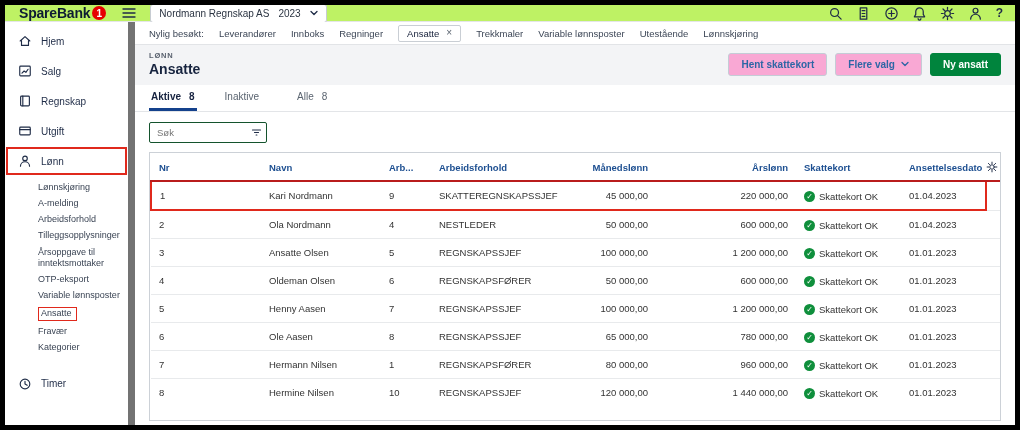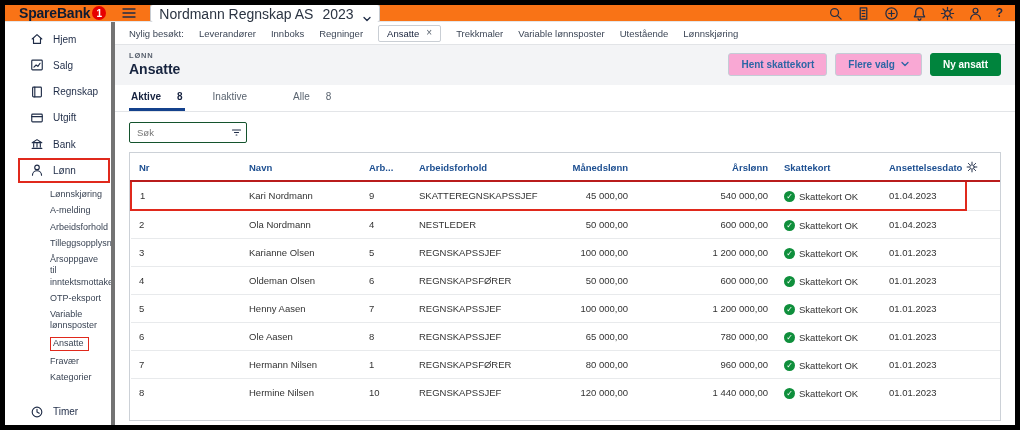--- a/index.html
+++ b/index.html
@@ -2,44 +2,44 @@
 <html><head>
 <meta charset="utf-8">
 <style>
   * { box-sizing: border-box; margin: 0; padding: 0; }
   body { background:#fff; font-family:"Liberation Sans", sans-serif; }
   .frame { width:1020px; height:430px; border:5px solid #000; background:#fff;
            display:flex; flex-direction:column; overflow:hidden; }
 
   
   .topbar { height:17px; flex-shrink:0; display:flex; align-items:center;
-            padding:0 12px 0 14px; border-bottom:1px solid #e4e6e8; gap:10px; background:#f97316; }
+            padding:0 12px 0 14px; border-bottom:1px solid #e4e6e8; gap:10px; background:#bef264; }
   .brand { display:flex; align-items:center; gap:2px; }
   .brand-text { font-size:14px; font-weight:700; color:#0d1b33; letter-spacing:-0.2px; }
   .brand-badge { width:14px; height:14px; border-radius:50%; background:#e60000; color:#fff;
                  font-size:10px; font-weight:700; display:flex; align-items:center; justify-content:center; }
   .hamburger { margin-left:6px; background:none; border:0; cursor:pointer; display:flex; }
   .company-select { margin-left:4px; height:19px; border:1px solid #c7ccd2; border-radius:3px;
-                    display:flex; align-items:flex-end; gap:9px; padding:0 8px; font-size:14px;
+                    display:flex; align-items:center; gap:9px; padding:0 8px; font-size:10px;
                     color:#2b3442; background:#fff; cursor:pointer; }
   .topbar-spacer { flex:1; }
   .topbar-icons { display:flex; align-items:center; gap:13px; }
   .icon-btn { background:none; border:0; cursor:pointer; display:flex; align-items:center; color:#1f2c47; }
   .help-glyph { font-size:12px; font-weight:700; color:#1f2c47; }
 
   svg.ic { display:block; }
   svg.ic line, svg.ic path, svg.ic circle, svg.ic rect, svg.ic polyline
     { fill:none; stroke:#1f2c47; stroke-width:1.3; stroke-linecap:round; stroke-linejoin:round; }
 
   
   .app-body { flex:1; display:flex; min-height:0; }
 
   
-  .sidebar { width:110px; flex-shrink:0; border-right:4px solid #737373; padding-top:4px;
-             overflow:hidden; background:#fff; display:flex; flex-direction:column;padding-left:12px; }
+  .sidebar { width:130px; flex-shrink:0; border-right:7px solid #737373; padding-top:4px;
+             overflow:hidden; background:#fff; display:flex; flex-direction:column; }
   .nav-item { height:30px; display:flex; align-items:center; gap:9px; padding-left:13px;
               font-size:10px; color:#1f2c47; font-weight:500; cursor:pointer; }
   .nav-item.annotated { outline:2px solid #e0291c; outline-offset:-3px; }
   .submenu { padding:3px 4px 0 33px; }
   .submenu-item { font-size:9px; color:#3a4454; padding:2.5px 0; line-height:1.25; cursor:pointer; }
   .submenu-item .annotated-label { border:1.5px solid #e0291c; padding:0 4px 1px 2px; display:inline-block; }
   .nav-item.timer { margin-top:13px; }
 
   
   .tabstrip { height:23px; flex-shrink:0; display:flex; align-items:center; gap:15px;
@@ -59,21 +59,21 @@
   .header-actions { display:flex; gap:8px; align-items:center; }
   .btn { height:23px; padding:0 12px; border-radius:3px; font-size:10px; font-weight:600;
          display:flex; align-items:center; gap:6px; cursor:pointer; font-family:inherit; }
   .btn-outline { background:#f9a8d4; border:1px solid #c4ccd6; color:#2c66a5; }
   .btn-green { background:#00843d; border:1px solid #00843d; color:#fff; }
   .btn svg.chev path { stroke:#2c66a5; }
 
   
   .panel-tabs { display:flex; gap:26px; padding:0 14px; border-bottom:1px solid #e3e5e8;
                 height:27px; flex-shrink:0; }
-  .ptab { display:flex; align-items:center; gap:16px; font-size:10px; color:#5a6470;
+  .ptab { display:flex; align-items:center; gap:8px; font-size:10px; color:#5a6470;
           border-bottom:3px solid transparent; padding:0 2px; cursor:pointer;justify-content:space-between; }
   .ptab.active { color:#16223f; font-weight:700; border-bottom-color:#14418c; }
   .search-row { padding:10px 14px 9px; flex-shrink:0; }
   .search-box { width:118px; height:21px; border:1px solid #14532d; border-radius:2px;
                 display:flex; align-items:center; background:#fff; }
   .search-box input { border:0; outline:0; flex:1; min-width:0; font-size:9.5px; padding-left:7px;
                       color:#333; font-family:inherit; background:transparent; }
   .filter-btn { width:20px; height:100%; display:flex; align-items:center; justify-content:center;
                 background:none; border:0; cursor:pointer; }
 
@@ -197,30 +197,20 @@
           </svg>
         <span>Regnskap</span>
       </div>
       <div class="nav-item">
         <svg class="ic" width="14" height="14" viewBox="0 0 16 16">
             <rect x="2" y="3.5" width="12" height="9" rx="1"></rect>
             <line x1="2" y1="6.5" x2="14" y2="6.5"></line>
           </svg>
         <span>Utgift</span>
       </div>
-      <div class="nav-item">
-        <svg class="ic" width="14" height="14" viewBox="0 0 16 16">
-            <path d="M2.5 6.5 L8 3 L13.5 6.5 Z"></path>
-            <line x1="4.2" y1="7.5" x2="4.2" y2="11.5"></line>
-            <line x1="8" y1="7.5" x2="8" y2="11.5"></line>
-            <line x1="11.8" y1="7.5" x2="11.8" y2="11.5"></line>
-            <line x1="2.5" y1="13" x2="13.5" y2="13"></line>
-          </svg>
-        <span>Bank</span>
-      </div>
       <div class="nav-item annotated">
         <svg class="ic" width="14" height="14" viewBox="0 0 16 16">
             <circle cx="8" cy="5" r="2.6"></circle>
             <path d="M2.8 14 a5.2 5.2 0 0 1 10.4 0"></path>
           </svg>
         <span>Lønn</span>
       </div>
 
       <div class="submenu">
         <div class="submenu-item"><span>Lønnskjøring</span></div>
@@ -348,21 +338,21 @@
               </th>
             </tr>
           </thead>
           <tbody>
             <tr class="annotated">
               <td>1</td>
               <td>Kari Nordmann</td>
               <td>9</td>
               <td>SKATTEREGNSKAPSSJEF</td>
               <td class="num">45 000,00</td>
-              <td class="num">540 000,00</td>
+              <td class="num">220 000,00</td>
               <td><span class="ok-badge">
                     <span class="ok-icon"></span>
                     <span>Skattekort OK</span>
                   </span></td>
               <td class="date-cell">01.04.2023</td>
               <td class="gear-cell"></td>
             </tr>
             <tr>
               <td>2</td>
               <td>Ola Nordmann</td>
@@ -372,21 +362,21 @@
               <td class="num">600 000,00</td>
               <td><span class="ok-badge">
                     <span class="ok-icon"></span>
                     <span>Skattekort OK</span>
                   </span></td>
               <td>01.04.2023</td>
               <td></td>
             </tr>
             <tr>
               <td>3</td>
-              <td>Karianne Olsen</td>
+              <td>Ansatte Olsen</td>
               <td>5</td>
               <td>REGNSKAPSSJEF</td>
               <td class="num">100 000,00</td>
               <td class="num">1 200 000,00</td>
               <td><span class="ok-badge">
                     <span class="ok-icon"></span>
                     <span>Skattekort OK</span>
                   </span></td>
               <td>01.01.2023</td>
               <td></td>

